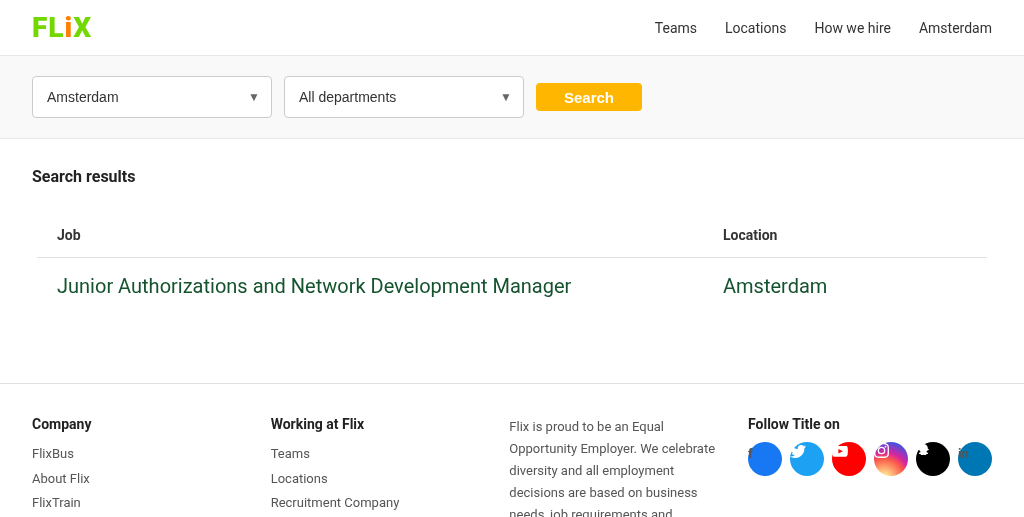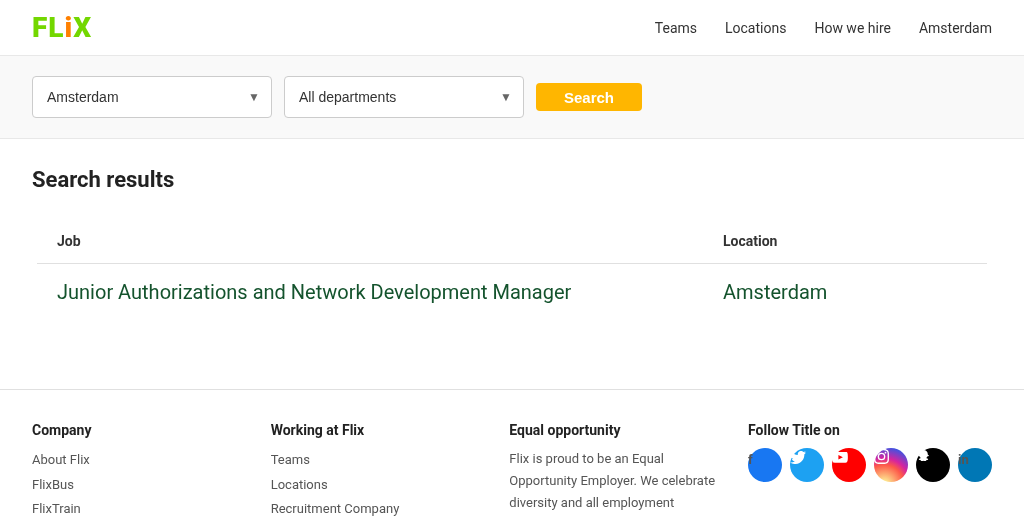--- a/index.html
+++ b/index.html
@@ -91,21 +91,21 @@
       font-size: 15px;
       font-weight: 600;
       cursor: pointer;
     }
 
     
     .main {
       padding: 28px 32px 32px;
     }
     .results-title {
-      font-size: 22px;
+      font-size: 16px;
       font-weight: 700;
       margin-bottom: 22px;
       color: #222;
     }
 
     
     .jobs-table {
       width: 100%;
       border: 5px solid #0f172a;
       border-radius: 4px;
@@ -239,37 +239,36 @@
           <td>Amsterdam</td>
         </tr>
       </tbody>
   </table>
 </div>
 
 <footer class="footer">
 
   <div class="footer-col">
     <div class="footer-col-title">Company</div>
+    <a href="#">FlixBus</a>
     <a href="#">About Flix</a>
-    <a href="#">FlixBus</a>
     <a href="#">FlixTrain</a>
     <a href="#">FlixBus Charter</a>
 
   </div>
 
   <div class="footer-col">
     <div class="footer-col-title">Working at Flix</div>
     <a href="#">Teams</a>
     <a href="#">Locations</a>
     <a href="#">Recruitment Company</a>
     <a href="#">Future of Mobility</a>
   </div>
 
   <div class="footer-col">
-    <div class="footer-col-title">Equal opportunity</div>
     <p>Flix is proud to be an Equal Opportunity Employer. We celebrate diversity and all employment decisions are based on business needs, job requirements and competence.</p>
   </div>
 
   <div class="footer-col">
     <div class="footer-col-title">Follow Title on</div>
     <div class="social-icons">
       <a class="social-icon social-fb" href="#">f</a>
       <a class="social-icon social-tw" href="#">
         <svg width="16" height="13" viewBox="0 0 16 13" fill="white">
             <path d="M16 1.54a6.57 6.57 0 01-1.88.52A3.28 3.28 0 0015.56.24a6.56 6.56 0 01-2.08.8A3.28 3.28 0 007.88 4.1 9.31 9.31 0 011.12.6a3.28 3.28 0 001.01 4.37A3.26 3.26 0 01.64 4.6v.04a3.28 3.28 0 002.63 3.21 3.29 3.29 0 01-1.48.06 3.28 3.28 0 003.06 2.28A6.58 6.58 0 010 11.54a9.28 9.28 0 005.03 1.48c6.04 0 9.34-5 9.34-9.34l-.01-.43A6.67 6.67 0 0016 1.54z"></path>

